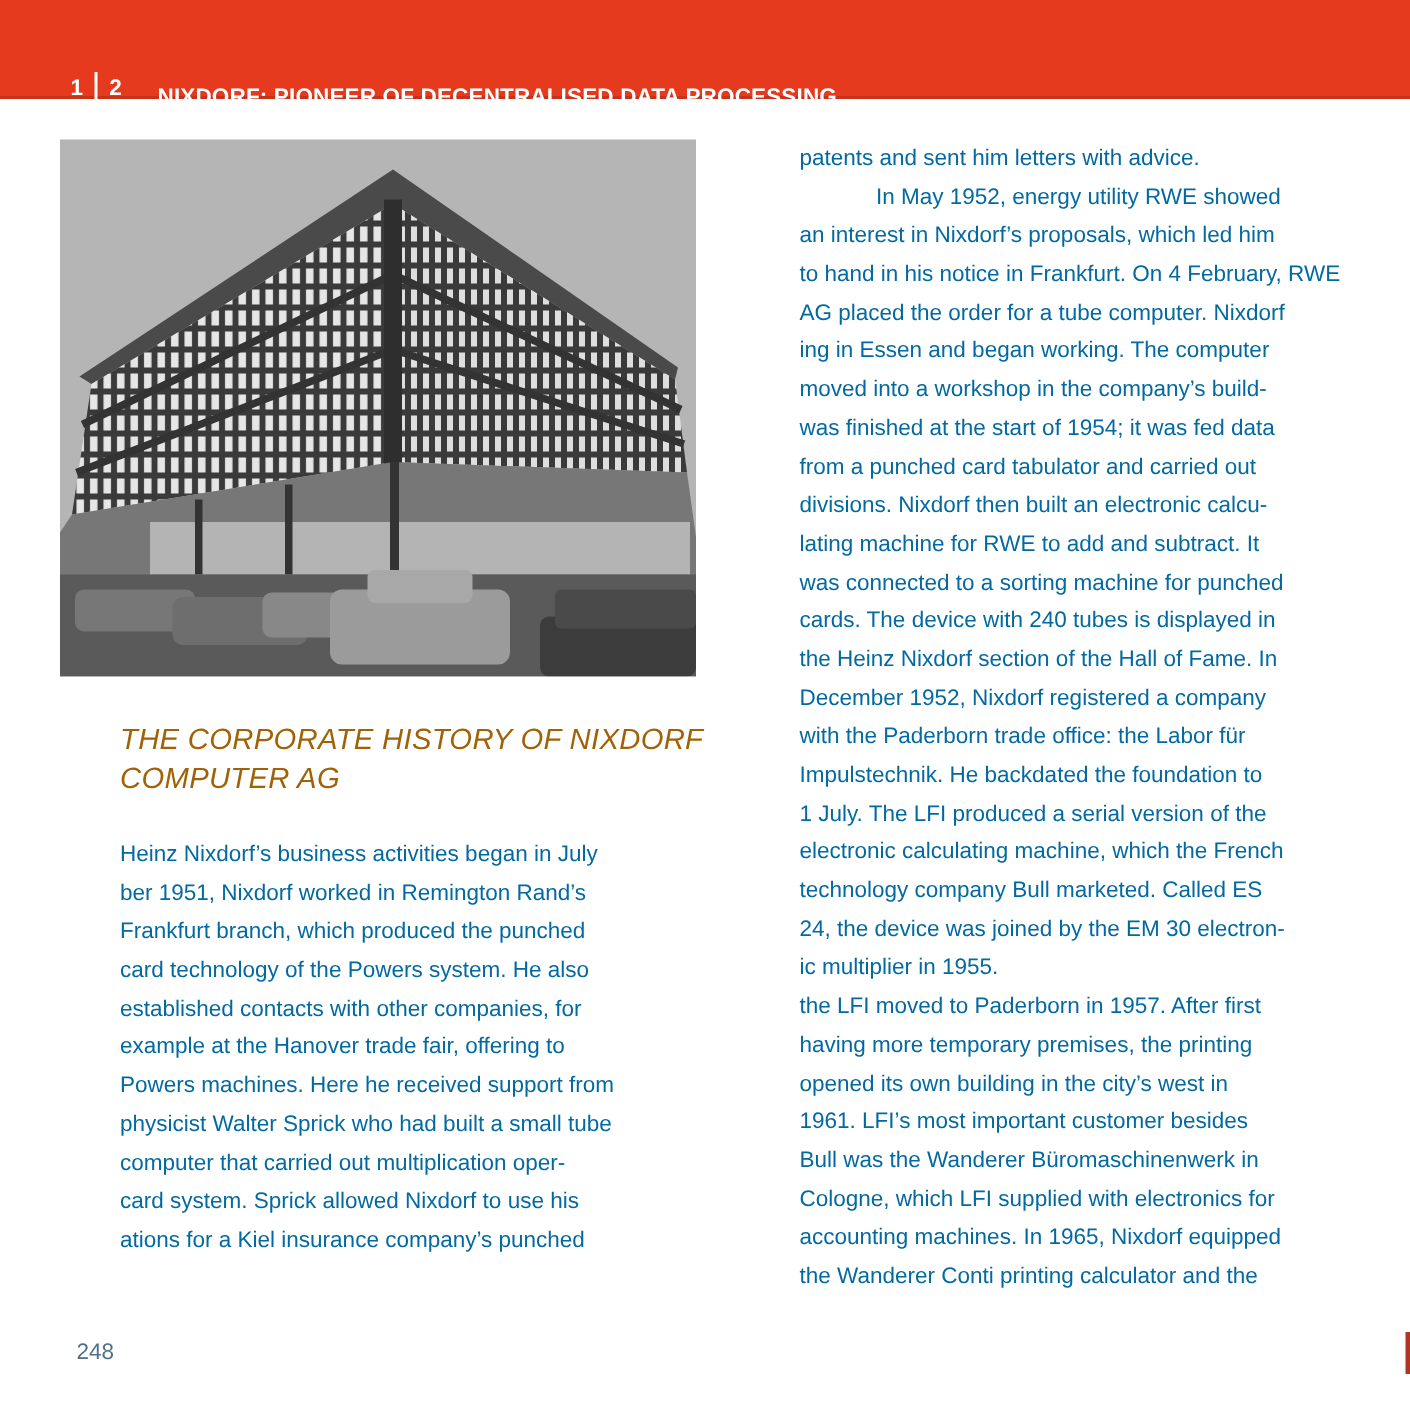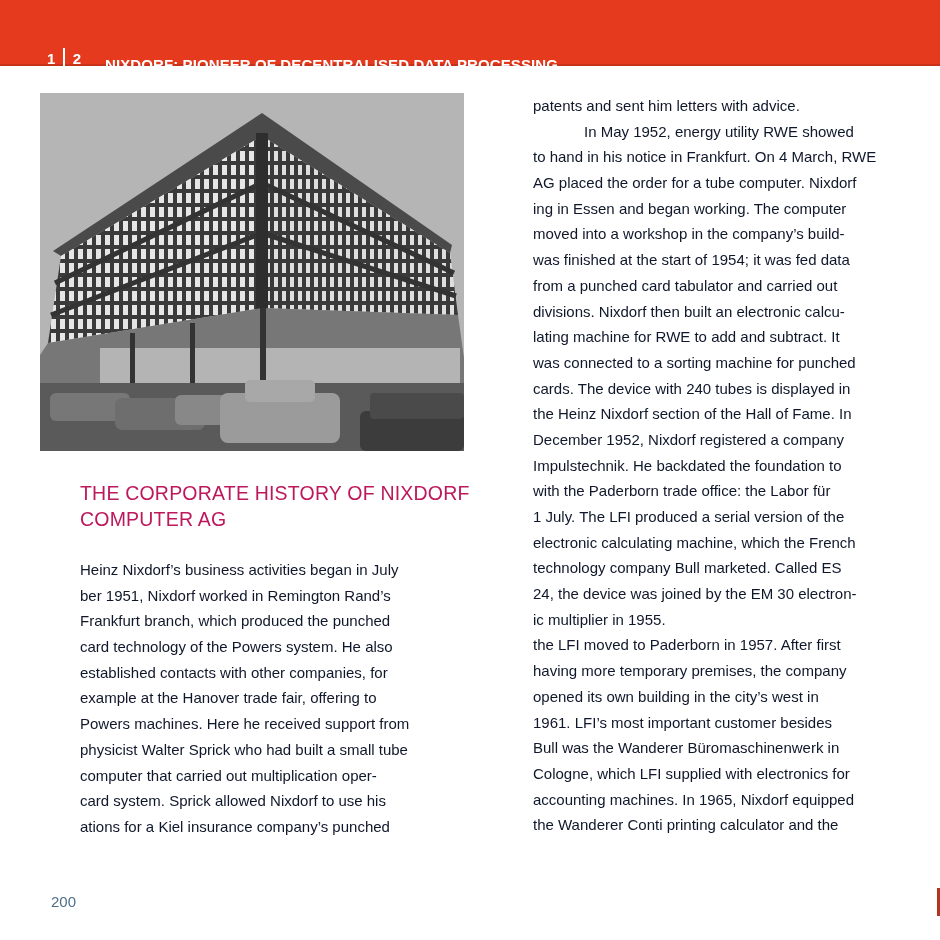--- a/index.html
+++ b/index.html
@@ -14,23 +14,23 @@
     .banner .divider { display: inline-block; width: 1.5px; height: 28px; background: #ffffff;
                        margin: 0 8px; position: relative; top: 4px; }
     .banner .title { position: absolute; left: 105px; top: 44px; font-size: 15px; font-weight: bold;
                      color: #ffffff; letter-spacing: 0.1px; white-space: nowrap; margin-top: 12px; }
 
     .photo { position: absolute; left: 40px; top: 93px; width: 424px; height: 358px; overflow: hidden;
              background: linear-gradient(#b9b9b9, #a4a4a4 60%, #8c8c8c); }
     .photo svg { display: block; }
 
     .heading { position: absolute; left: 80px; top: 480px; width: 400px; font-size: 19.5px;
-               line-height: 26px; color: #be185d; font-weight: normal; margin: 0; letter-spacing: 0.2px; }
+               line-height: 26px; color: #a16207; font-weight: normal; margin: 0; letter-spacing: 0.2px; font-style: italic; }
 
-    .col { position: absolute; font-size: 15px; line-height: 25.7px; color: #0f172a; }
+    .col { position: absolute; font-size: 15px; line-height: 25.7px; color: #0369a1; }
     .col .line { white-space: nowrap; display: block; height: 25.7px; }
     .col .indent { padding-left: 51px; }
     .left-col { left: 80px; top: 557px; }
     .right-col { left: 533px; top: 93px; }
 
     .page-number { position: absolute; left: 51px; top: 893px; font-size: 15px; color: #4f6f89; }
     .edge-mark { position: absolute; right: 0; top: 888px; width: 3px; height: 28px; background: #b23422; }
   </style>
 </head>
 <body>
@@ -102,43 +102,44 @@
   <span class="line">Powers machines. Here he received support from</span>
   <span class="line">physicist Walter Sprick who had built a small tube</span>
   <span class="line">computer that carried out multiplication oper-</span>
   <span class="line">card system. Sprick allowed Nixdorf to use his</span>
   <span class="line">ations for a Kiel insurance company’s punched</span>
 </div>
 
 <div class="col right-col">
   <span class="line">patents and sent him letters with advice.</span>
   <span class="line indent">In May 1952, energy utility RWE showed</span>
-  <span class="line">to hand in his notice in Frankfurt. On 4 March, RWE</span>
+  <span class="line">an interest in Nixdorf’s proposals, which led him</span>
+  <span class="line">to hand in his notice in Frankfurt. On 4 February, RWE</span>
   <span class="line">AG placed the order for a tube computer. Nixdorf</span>
   <span class="line">ing in Essen and began working. The computer</span>
   <span class="line">moved into a workshop in the company’s build-</span>
   <span class="line">was finished at the start of 1954; it was fed data</span>
   <span class="line">from a punched card tabulator and carried out</span>
   <span class="line">divisions. Nixdorf then built an electronic calcu-</span>
   <span class="line">lating machine for RWE to add and subtract. It</span>
   <span class="line">was connected to a sorting machine for punched</span>
   <span class="line">cards. The device with 240 tubes is displayed in</span>
   <span class="line">the Heinz Nixdorf section of the Hall of Fame. In</span>
   <span class="line">December 1952, Nixdorf registered a company</span>
+  <span class="line">with the Paderborn trade office: the Labor für</span>
   <span class="line">Impulstechnik. He backdated the foundation to</span>
-  <span class="line">with the Paderborn trade office: the Labor für</span>
   <span class="line">1 July. The LFI produced a serial version of the</span>
   <span class="line">electronic calculating machine, which the French</span>
   <span class="line">technology company Bull marketed. Called ES</span>
   <span class="line">24, the device was joined by the EM 30 electron-</span>
   <span class="line">ic multiplier in 1955.</span>
   <span class="line">the LFI moved to Paderborn in 1957. After first</span>
-  <span class="line">having more temporary premises, the company</span>
+  <span class="line">having more temporary premises, the printing</span>
   <span class="line">opened its own building in the city’s west in</span>
   <span class="line">1961. LFI’s most important customer besides</span>
   <span class="line">Bull was the Wanderer Büromaschinenwerk in</span>
   <span class="line">Cologne, which LFI supplied with electronics for</span>
   <span class="line">accounting machines. In 1965, Nixdorf equipped</span>
   <span class="line">the Wanderer Conti printing calculator and the</span>
 </div>
 
-<div class="page-number">200</div>
+<div class="page-number">248</div>
 <div class="edge-mark"></div>
 
 </body></html>

